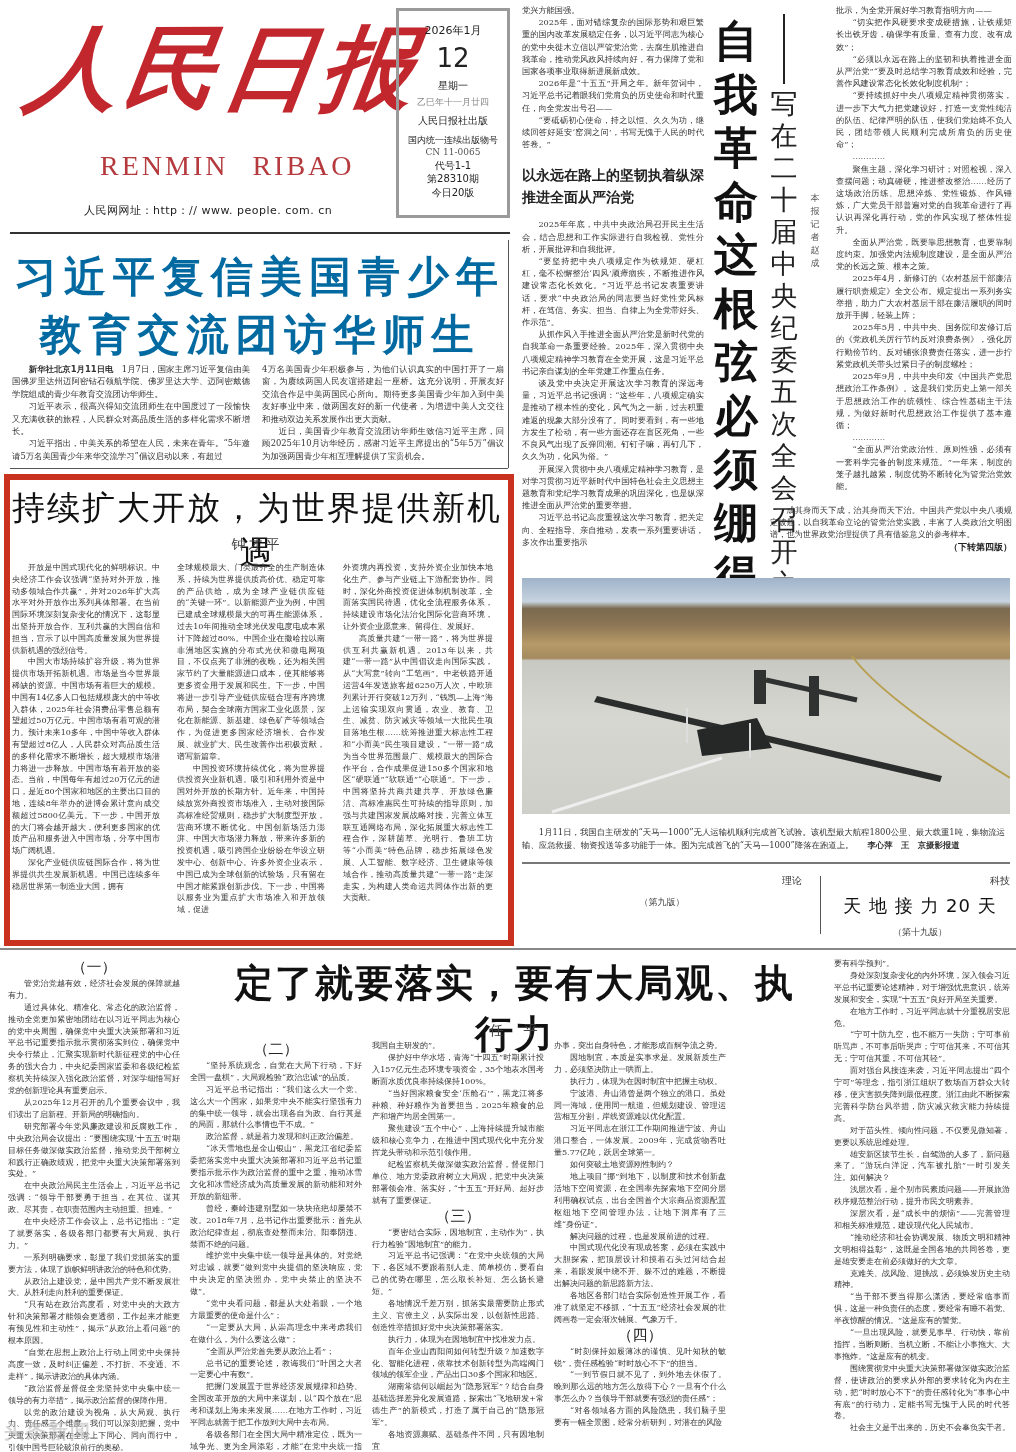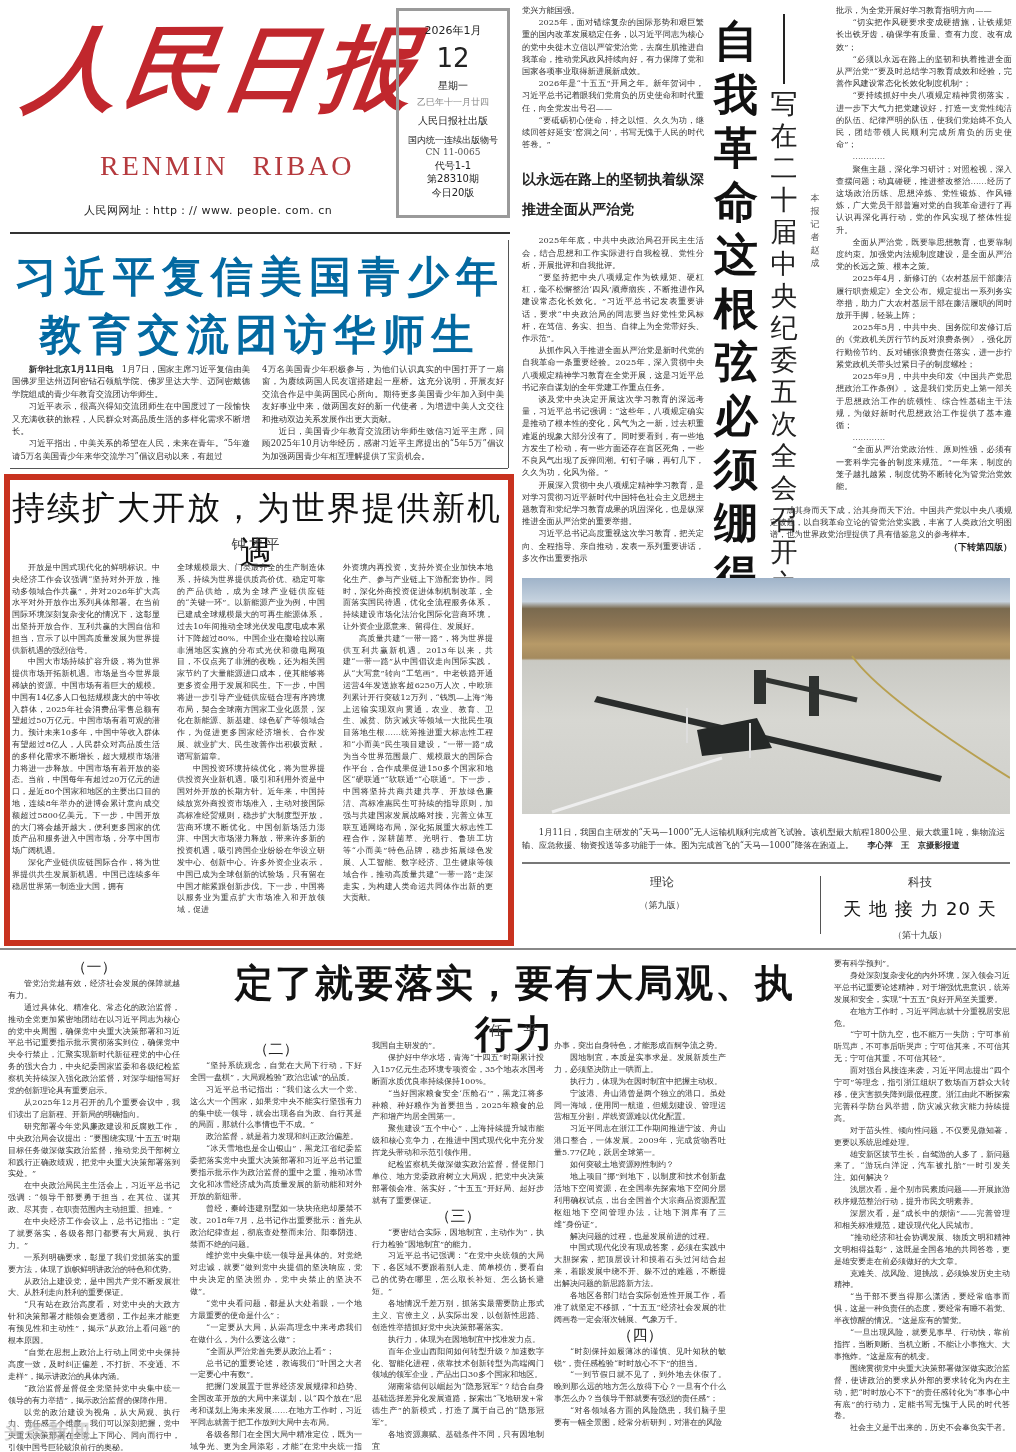--- a/index.html
+++ b/index.html
@@ -38,31 +38,31 @@
   .redbox { left: 4px; top: 474px; width: 510px; height: 472px; border: 6px solid #c8321f; background: #fff; }
   .h2 { left: 10px; top: 486px; width: 494px; text-align: center; font-family: "DejaVu Sans", sans-serif; font-weight: normal; font-size: 33px; letter-spacing: 2px; color: #111; }
   .byline { font-size: 14px; color: #444; text-align: center; font-family: "DejaVu Serif", serif; letter-spacing: 3px; }
 
   
   .vhead { left: 710px; top: 14px; width: 52px; font-family: "DejaVu Sans", sans-serif; font-weight: bold; font-size: 44px; line-height: 53.5px; color: #111; text-align: center; }
   .vsub { left: 768px; top: 14px; width: 32px; font-family: "DejaVu Serif", serif; font-size: 27px; line-height: 32px; color: #222; text-align: center; }
   .vsub .dash { display: block; width: 2px; height: 70px; background: #222; margin: 0 auto 4px; }
   .vauthor { left: 808px; top: 192px; width: 14px; font-size: 9px; line-height: 13px; color: #555; text-align: center; }
 
-  .subhead { font-family: "DejaVu Sans", sans-serif; font-weight: bold; font-size: 14px; line-height: 30px; color: #222; }
+  .subhead { font-family: "DejaVu Sans", sans-serif; font-weight: bold; font-size: 14px; line-height: 22px; color: #222; }
   .cont { font-family: "DejaVu Sans", sans-serif; font-weight: bold; font-size: 9px; color: #222; text-align: right; }
 
   
   .photo { left: 522px; top: 578px; width: 488px; height: 236px; overflow: hidden; background: linear-gradient(180deg, #9fb3c9 0%, #c7d3df 10%, #7a6a4f 13%, #8d7655 20%, #b79a68 28%, #a48a5e 34%, #c9c9c3 35%, #d7d7d2 60%, #cfcfca 100%); }
   .photo svg { position: absolute; left: 0; top: 0; }
   .caption { left: 522px; top: 826px; width: 488px; font-size: 8.4px; line-height: 13px; color: #333; text-indent: 2em; }
   .caption .credit { font-family: "DejaVu Sans", sans-serif; font-weight: bold; margin-left: 14px; text-indent: 0; }
 
   .teaser { text-align: center; }
-  .teaser .tag { font-size: 12px; color: #333; }
+  .teaser .tag { font-size: 10px; color: #333; text-align: right; }
   .teaser .ttl { font-family: "DejaVu Sans", sans-serif; font-size: 18px; color: #111; margin-top: 6px; letter-spacing: 1px; }
   .teaser .pg { font-size: 9px; color: #444; margin-top: 8px; }
 
   
   .h3 { left: 220px; top: 958px; width: 590px; text-align: center; font-family: "DejaVu Sans", sans-serif; font-weight: bold; font-size: 38px; letter-spacing: 2px; color: #111; }
   .secnum { font-family: "DejaVu Sans", sans-serif; font-size: 15px; text-align: center; color: #222; margin: 4px 0 4px; text-indent: 0 !important; }
 
   .watermark { left: 4px; top: 1418px; font-family: "DejaVu Sans", sans-serif; font-size: 20px; color: rgba(180,180,180,0.55); letter-spacing: 2px; font-weight: bold; }
 </style>
 </head>

